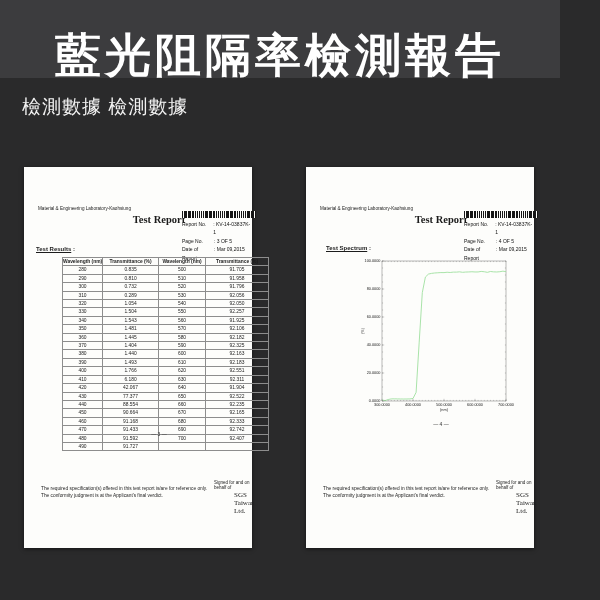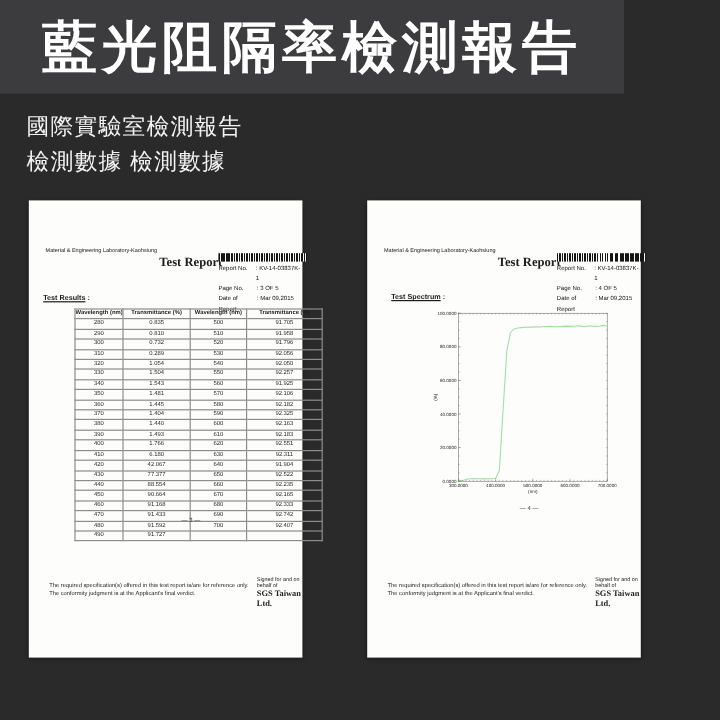--- a/index.html
+++ b/index.html
@@ -1,20 +1,20 @@
 <!DOCTYPE html>
 <html><head>
 <meta charset="utf-8">
 <style>
   html,body{margin:0;padding:0;background:#2a2a2b;}
   .page{position:relative;width:600px;height:600px;background:#2a2a2b;overflow:hidden;
         font-family:"Liberation Sans","DejaVu Sans",sans-serif;}
   
-  .band{position:absolute;left:0;top:0;width:520px;height:78px;background:#3c3c3e;
-        display:flex;align-items:center;justify-content:center;}
+  .band{position:absolute;left:0;top:0;width:560px;height:78px;background:#3c3c3e;
+        display:flex;align-items:flex-end;justify-content:center;}
   .band-title{color:#ffffff;font-size:46px;font-weight:bold;letter-spacing:4px;line-height:1;}
   
   .intro{position:absolute;left:22px;top:92px;color:#f2f2f2;font-size:19px;line-height:29px;
          letter-spacing:1px;}
   
   .paper{position:absolute;top:167px;width:228px;height:381px;background:#fdfdfb;
          box-shadow:0 1px 4px rgba(0,0,0,0.55);color:#1c1c1c;}
   .paper.doc1{left:24px;}
   .paper.doc2{left:306px;}
   .lab-name{position:absolute;left:14px;top:39px;font-size:4.6px;color:#222;}
@@ -34,36 +34,35 @@
                 font-size:4.9px;table-layout:fixed;}
   table.results th,table.results td{border:0.5px solid #8d8d8d;text-align:center;
                 padding:0;height:7.4px;line-height:7.4px;overflow:hidden;white-space:nowrap;}
   table.results th{font-weight:bold;}
   table.results col.c1{width:40px;} table.results col.c2{width:56px;}
   table.results col.c3{width:47px;} table.results col.c4{width:63px;}
   .page-marker{position:absolute;left:0;top:264px;width:270px;text-align:center;font-size:5px;color:#333;}
   .doc2 .page-marker{top:254px;}
   .footer-left{position:absolute;left:17px;top:319px;font-size:4.8px;line-height:6.6px;color:#222;}
   .signed{position:absolute;left:190px;top:313px;font-size:4.5px;color:#222;}
-  .signed .company{font-family:"Liberation Serif","DejaVu Serif",serif;font-weight:bold;
-                   font-size:7px;margin-top:1px;}
+  .signed .company{font-family:"Liberation Serif","DejaVu Serif",serif;font-weight:normal;
+                   font-size:7px;margin-top:1px;margin-left:20px;}
   
   svg.spectrum{position:absolute;left:48px;top:88px;width:160px;height:168px;}
 </style>
 </head>
 <body>
 
 <div class="page">
 
   <div class="band">
     <div class="band-title">藍光阻隔率檢測報告</div>
   </div>
 
   <div class="intro">
-    <div>國際實驗室檢測報告</div>
     <div>檢測數據  檢測數據</div>
   </div>
 
   <div class="paper doc1">
     <div class="lab-name">Material &amp; Engineering Laboratory-Kaohsiung</div>
     <div class="report-title">Test Report</div>
     <div class="barcode"></div>
     <div class="info-block">
       <div class="info-row">
         <span class="info-label">Report No.</span>

